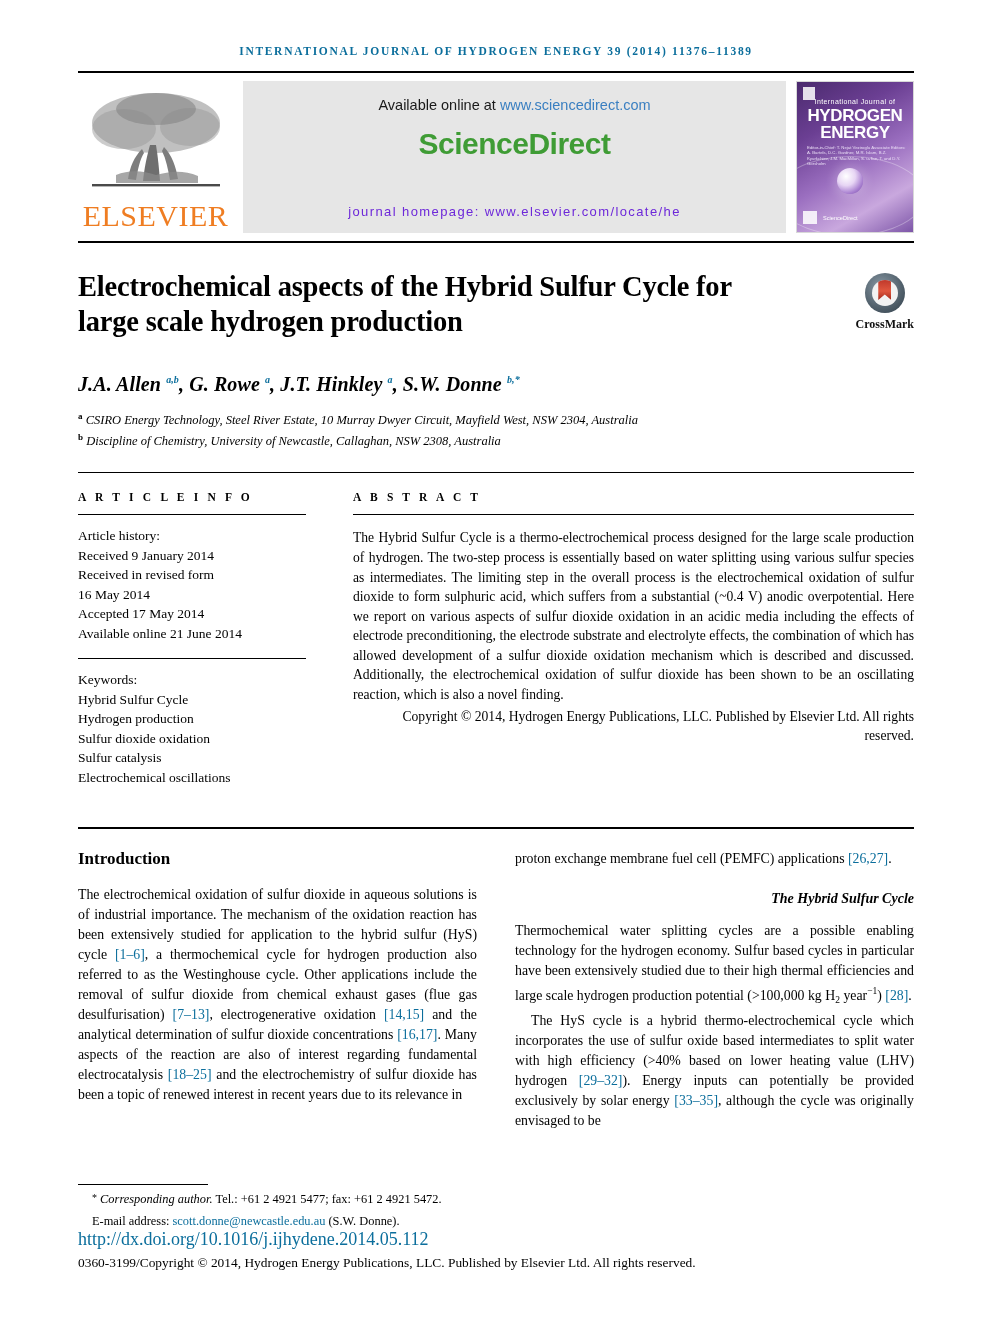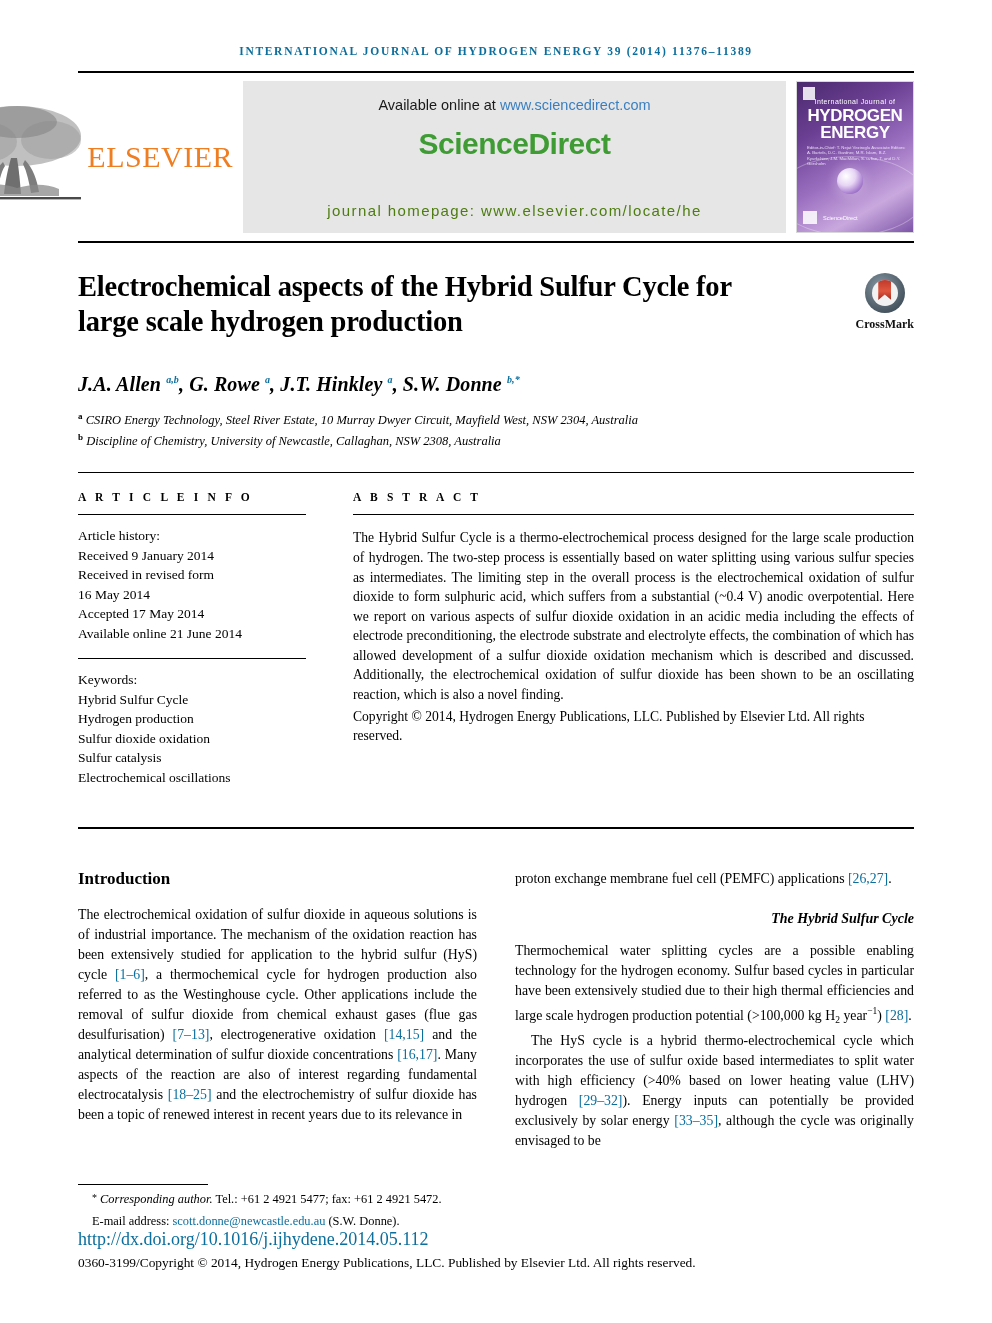--- a/index.html
+++ b/index.html
@@ -36,21 +36,21 @@
   .masthead {
     display: flex;
     align-items: stretch;
     margin: 8px 78px 0 78px;
     height: 152px;
   }
   .elsevier-logo {
     width: 155px;
     flex: 0 0 155px;
     display: flex;
-    flex-direction: row;
+    flex-direction: column;
     justify-content: flex-end;
     align-items: center;
     padding-bottom: 2px;
   }
   .tree-wrap { width: 140px; height: 112px; }
   .elsevier-word {
     color: #ef7d22;
     font-family: "Liberation Serif", serif;
     font-size: 30px;
     letter-spacing: 0.5px;
@@ -81,22 +81,22 @@
     color: #3f9c35;
     margin-top: 14px;
     letter-spacing: -0.5px;
   }
   .homepage {
     position: absolute;
     bottom: 14px;
     left: 0; right: 0;
     text-align: center;
     font-family: "Liberation Sans", sans-serif;
-    font-size: 15px;
-    color: #4d7c0f;
+    font-size: 13px;
+    color: #6d28d9;
     letter-spacing: 1.4px;
   }
   .journal-cover {
     width: 118px;
     flex: 0 0 118px;
     height: 152px;
     background: linear-gradient(150deg, #4b2a6e 0%, #6b3f93 28%, #9b6fc0 55%, #c9a8de 78%, #7d56a8 100%);
     position: relative;
     overflow: hidden;
     border: 1px solid #d8d8d8;
@@ -223,33 +223,33 @@
     font-family: "Liberation Serif", serif;
     font-size: 13.6px;
     line-height: 19.6px;
     text-align: justify;
     margin-top: 13px;
   }
   .abs-copy {
     font-family: "Liberation Serif", serif;
     font-size: 13.6px;
     line-height: 19.6px;
-    text-align: left;
+    text-align: right;
     margin-top: 2px;
   }
 
   .rule-body { border-top: 2.5px solid #000; margin: 40px 78px 0 78px; }
 
   
   .body-cols {
     display: flex;
     margin: 20px 78px 0 78px;
     gap: 38px;
   }
-  .bcol { flex: 1 1 0; min-width: 0; margin-top: 20px; }
+  .bcol { flex: 1 1 0; min-width: 0; }
   h2.sec-head {
     font-family: "Liberation Serif", serif;
     font-weight: bold;
     font-size: 17px;
     margin: 0 0 16px 0;
   }
   h3.sub-head {
     font-family: "Liberation Serif", serif;
     font-weight: bold;
     font-style: italic;

